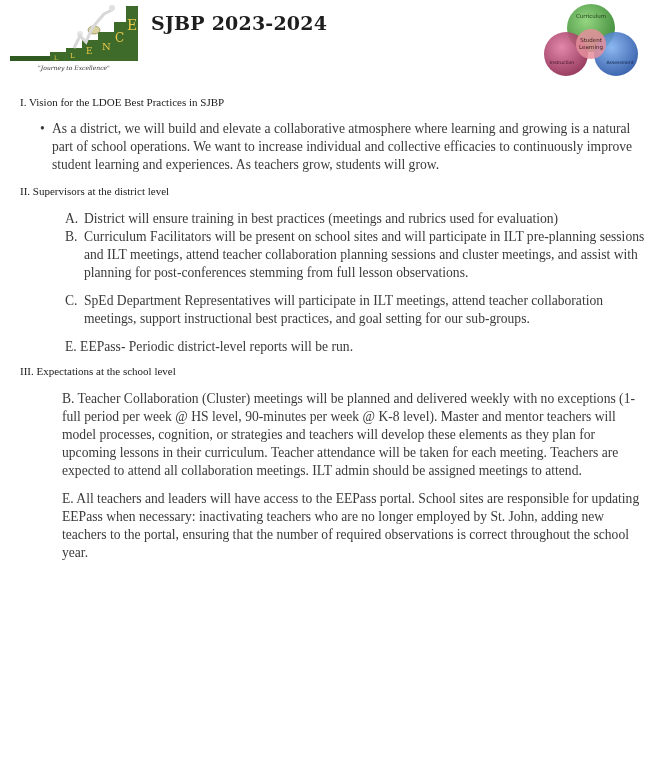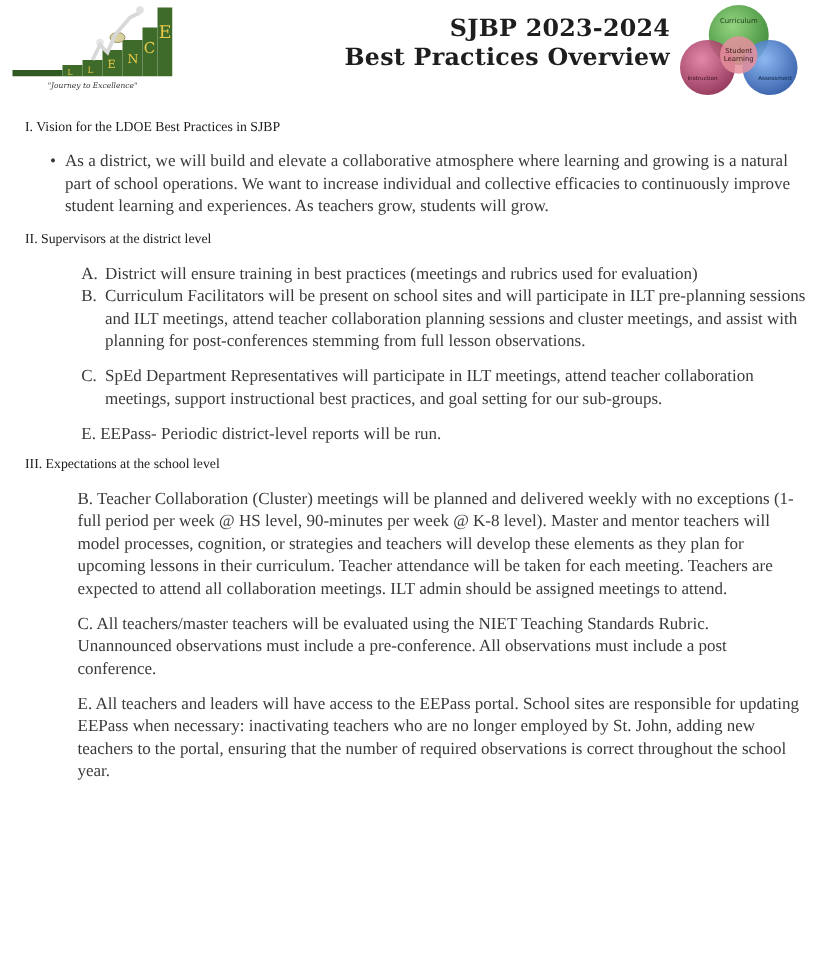--- a/index.html
+++ b/index.html
@@ -4,21 +4,21 @@
   <style>
     html, body { margin: 0; padding: 0; }
     body {
       width: 661px; height: 783px; overflow: hidden; background: #ffffff;
       font-family: "Liberation Serif", serif; color: #3a3a3a; position: relative;
     }
     .header { position: absolute; left: 0; top: 0; width: 661px; height: 80px; }
     .logo-left { position: absolute; left: 8px; top: 2px; width: 130px; height: 72px; }
     .logo-right { position: absolute; left: 528px; top: 2px; width: 126px; height: 76px; }
     .title {
-      position: absolute; left: 176px; top: 12px; width: 360px; text-align: right;
+      position: absolute; left: 151px; top: 12px; width: 360px; text-align: left;
       font-family: "DejaVu Serif", serif; font-weight: bold; color: #1e1e1e;
       font-size: 19px; line-height: 23px; letter-spacing: 0.2px;
     }
     .content { position: absolute; left: 0; top: 90px; width: 661px; }
     .section-h {
       font-size: 11px; color: #202020; margin: 0 0 0 20px; line-height: 17px;
     }
     .bullet-block { position: relative; margin: 6px 0 0 52px; width: 590px; font-size: 13.6px; line-height: 18px; }
     .bullet-dot { position: absolute; left: -12px; top: 0; }
     .list { margin: 0; padding: 0; }
@@ -47,21 +47,20 @@
     <text x="119" y="28" font-size="14" fill="#e8c94a" font-family="DejaVu Serif, serif">E</text>
     <ellipse cx="86" cy="28" rx="6" ry="4" fill="#d9d2a0" stroke="#7a7340" stroke-width="0.6"></ellipse>
     <circle cx="72" cy="32" r="3" fill="#e6e6e6"></circle>
     <path d="M66 46 L72 34 L78 40 L84 26 L96 12 L104 8" stroke="#d8d8d8" stroke-width="3" fill="none"></path>
     <circle cx="104" cy="6" r="3" fill="#e0e0e0"></circle>
     <text x="66" y="68" font-size="6" font-style="italic" fill="#333" text-anchor="middle" font-family="DejaVu Serif, serif">"Journey to Excellence"</text>
   </svg>
 
   <div class="title">
     <div>SJBP 2023-2024</div>
-    <div>Best Practices Overview</div>
   </div>
 
   <svg class="logo-right" viewBox="0 0 126 76">
     <defs>
       <radialGradient id="gG" cx="40%" cy="35%" r="65%">
           <stop offset="0" stop-color="#8fd37a"></stop>
           <stop offset="1" stop-color="#3b8a35"></stop>
         </radialGradient>
       <radialGradient id="gR" cx="40%" cy="35%" r="65%">
           <stop offset="0" stop-color="#e07aa0"></stop>
@@ -104,15 +103,14 @@
     </div>
     <div class="li" style="margin-top:10px;">
       <span class="mk">C.</span>
       <span class="tx" style="margin-left:19px;">SpEd Department Representatives will participate in ILT meetings, attend teacher collaboration meetings, support instructional best practices, and goal setting for our sub-groups.</span>
     </div>
   </div>
   <p class="para" style="margin:10px 0 0 65px; width:585px;">E. EEPass- Periodic district-level reports will be run.</p>
 
   <div class="section-h" style="margin-top:7px;">III. Expectations at the school level</div>
   <p class="para" style="margin:10px 0 0 62px; width:580px;">B. Teacher Collaboration (Cluster) meetings will be planned and delivered weekly with no exceptions (1-full period per week @ HS level, 90-minutes per week @ K-8 level). Master and mentor teachers will model processes, cognition, or strategies and teachers will develop these elements as they plan for upcoming lessons in their curriculum. Teacher attendance will be taken for each meeting. Teachers are expected to attend all collaboration meetings. ILT admin should be assigned meetings to attend.</p>
-  <p class="para" style="margin:10px 0 0 62px; width:555px;">C. All teachers/master teachers will be evaluated using the NIET Teaching Standards Rubric. Unannounced observations must include a pre-conference. All observations must include a post conference.</p>
   <p class="para" style="margin:10px 0 0 62px; width:585px;">E. All teachers and leaders will have access to the EEPass portal. School sites are responsible for updating EEPass when necessary: inactivating teachers who are no longer employed by St. John, adding new teachers to the portal, ensuring that the number of required observations is correct throughout the school year.</p>
 </div>
 
 </body></html>

